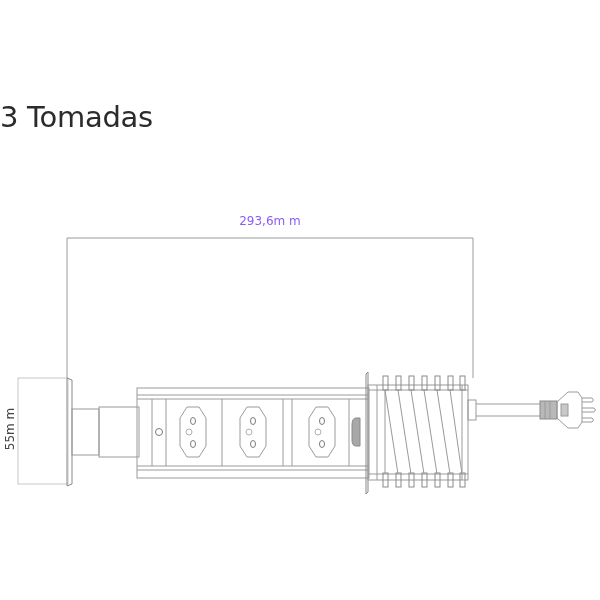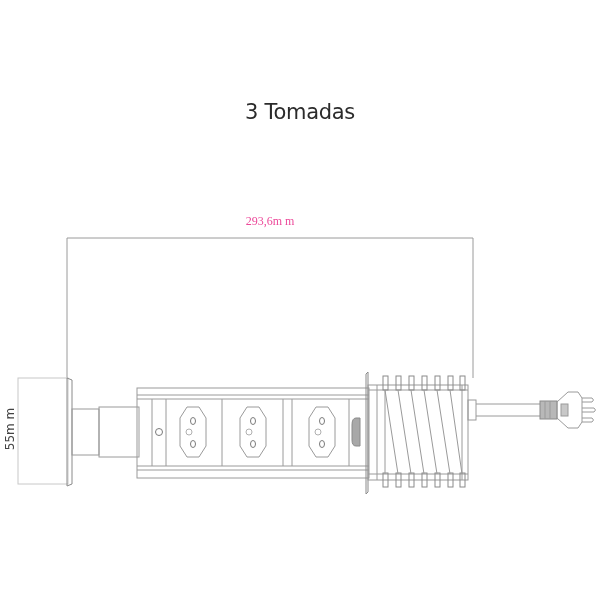--- a/index.html
+++ b/index.html
@@ -1,23 +1,23 @@
 <!DOCTYPE html>
 <html><head>
   <meta charset="utf-8">
   <style>
     html, body { margin: 0; padding: 0; background: #ffffff; }
     body { width: 600px; height: 600px; position: relative; overflow: hidden; font-family: "DejaVu Sans", sans-serif; }
     .title {
-      position: absolute; left: 0; top: 100px; width: 600px; text-align: center;
-      font-size: 21px; color: #2b2b2b; letter-spacing: -0.3px;
+      position: absolute; left: 0; top: 100px; width: 600px; 
+      font-size: 29px; color: #2b2b2b; letter-spacing: -0.3px;
     }
     .dim-width {
       position: absolute; left: 200px; top: 214px; width: 140px; text-align: center;
-      font-size: 12px; color: #ec4899; font-family: Liberation Serif, serif;
+      font-size: 12px; color: #8b5cf6;
     }
     .dim-height {
       position: absolute; left: -15px; top: 422px; width: 50px; text-align: center;
       font-size: 12px; color: #444444; transform: rotate(-90deg); transform-origin: center center;
     }
     svg { position: absolute; left: 0; top: 0; }
   </style>
 </head>
 <body>
 

